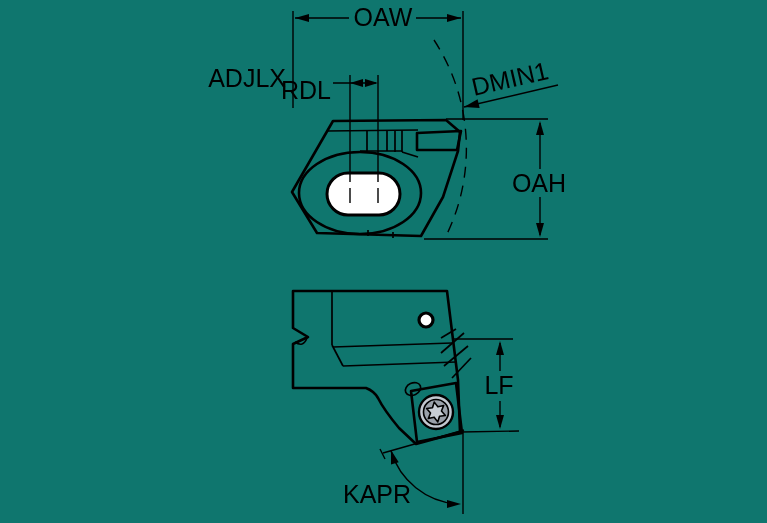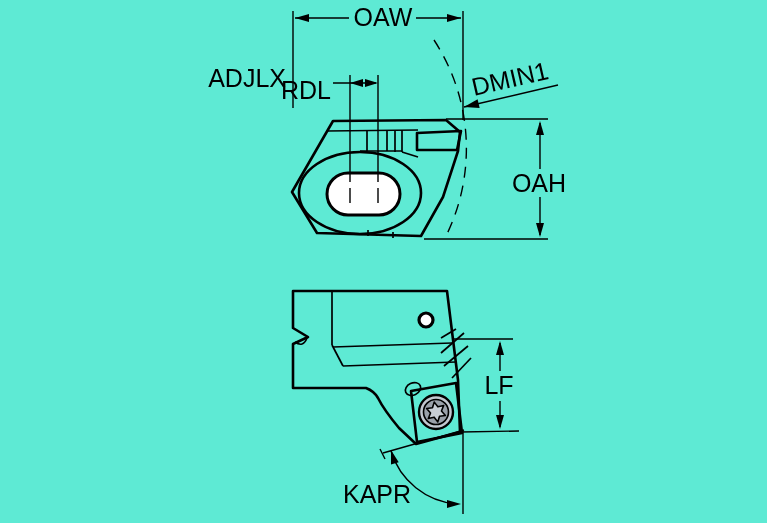--- a/index.html
+++ b/index.html
@@ -1,16 +1,16 @@
 <!DOCTYPE html>
 <html><head>
 <meta charset="utf-8">
 <style>
   html,body{margin:0;padding:0;background:#ffffff;}
-  .stage{position:relative;width:767px;height:523px;background:#5eead4;overflow:hidden;}
+  .stage{position:relative;width:767px;height:523px;background:#0f766e;overflow:hidden;}
   svg{display:block;}
   .lbl{
     font-family:"Liberation Sans","DejaVu Sans",sans-serif;
     font-size:25px;
     fill:#000000;
   }
   .outline{fill:none;stroke:#000;stroke-width:2.6;stroke-linejoin:round;}
   .thin{fill:none;stroke:#000;stroke-width:1.7;stroke-linejoin:round;}
   .dim{fill:none;stroke:#000;stroke-width:1.4;}
   .arr{fill:#000;stroke:none;}

